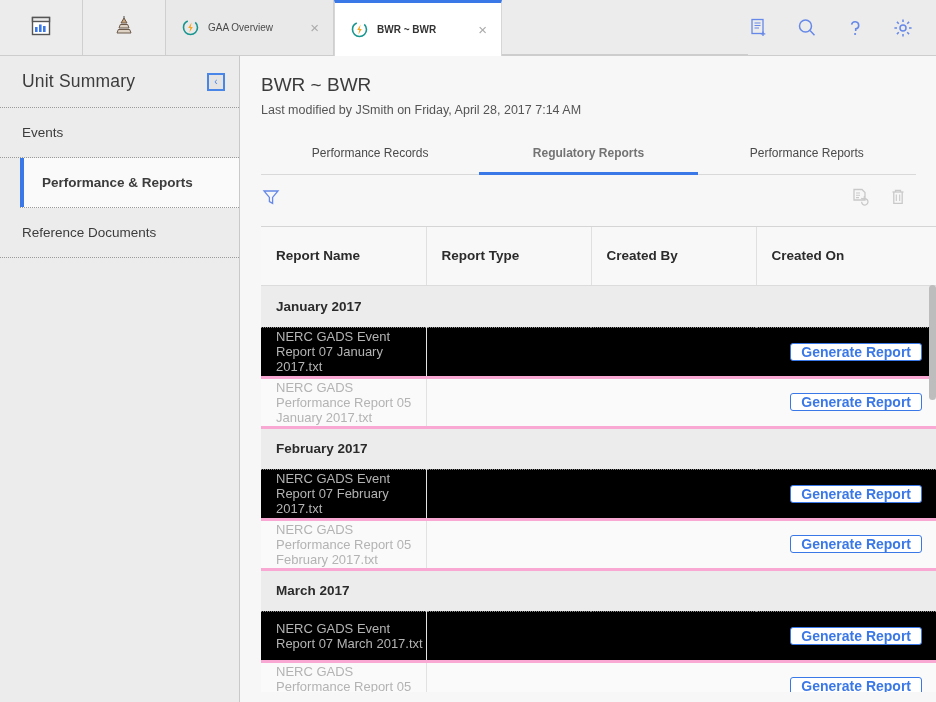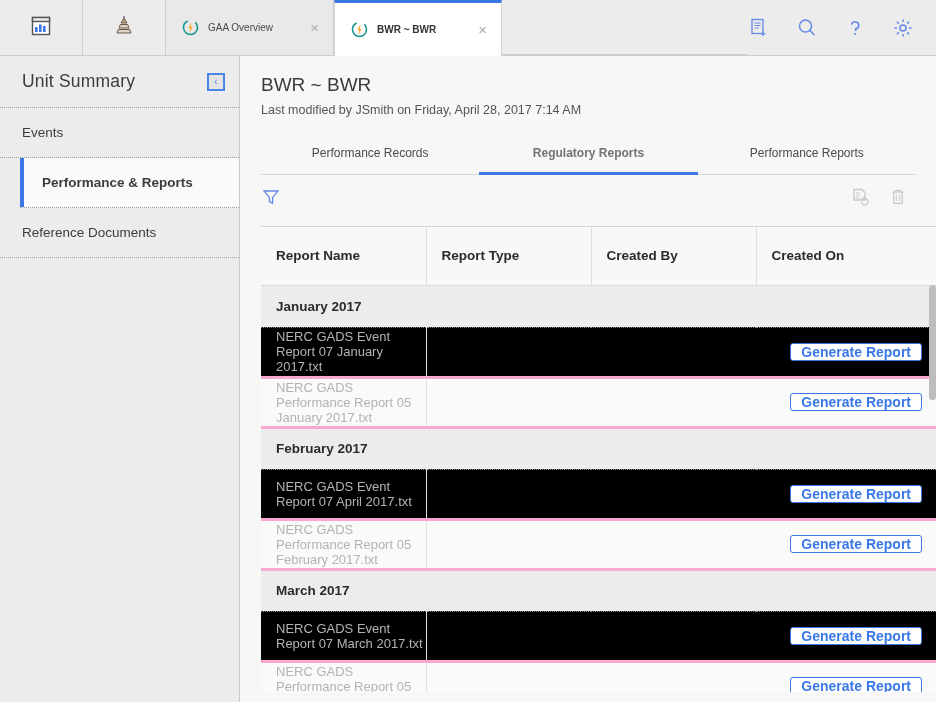--- a/index.html
+++ b/index.html
@@ -401,21 +401,21 @@
           <td class="name">NERC GADS Performance Report 05 January 2017.txt</td>
           <td class="act" colspan="3">
             <span class="gen-btn">Generate Report</span>
           </td>
         </tr>
 
         <tr class="group">
           <td colspan="4">February 2017</td>
         </tr>
         <tr class="datarow">
-          <td class="name">NERC GADS Event Report 07 April 2017.txt</td>
+          <td class="name">NERC GADS Event Report 07 February 2017.txt</td>
           <td class="act" colspan="3">
             <span class="gen-btn">Generate Report</span>
           </td>
         </tr>
         <tr class="datarow alt">
           <td class="name">NERC GADS Performance Report 05 February 2017.txt</td>
           <td class="act" colspan="3">
             <span class="gen-btn">Generate Report</span>
           </td>
         </tr>

